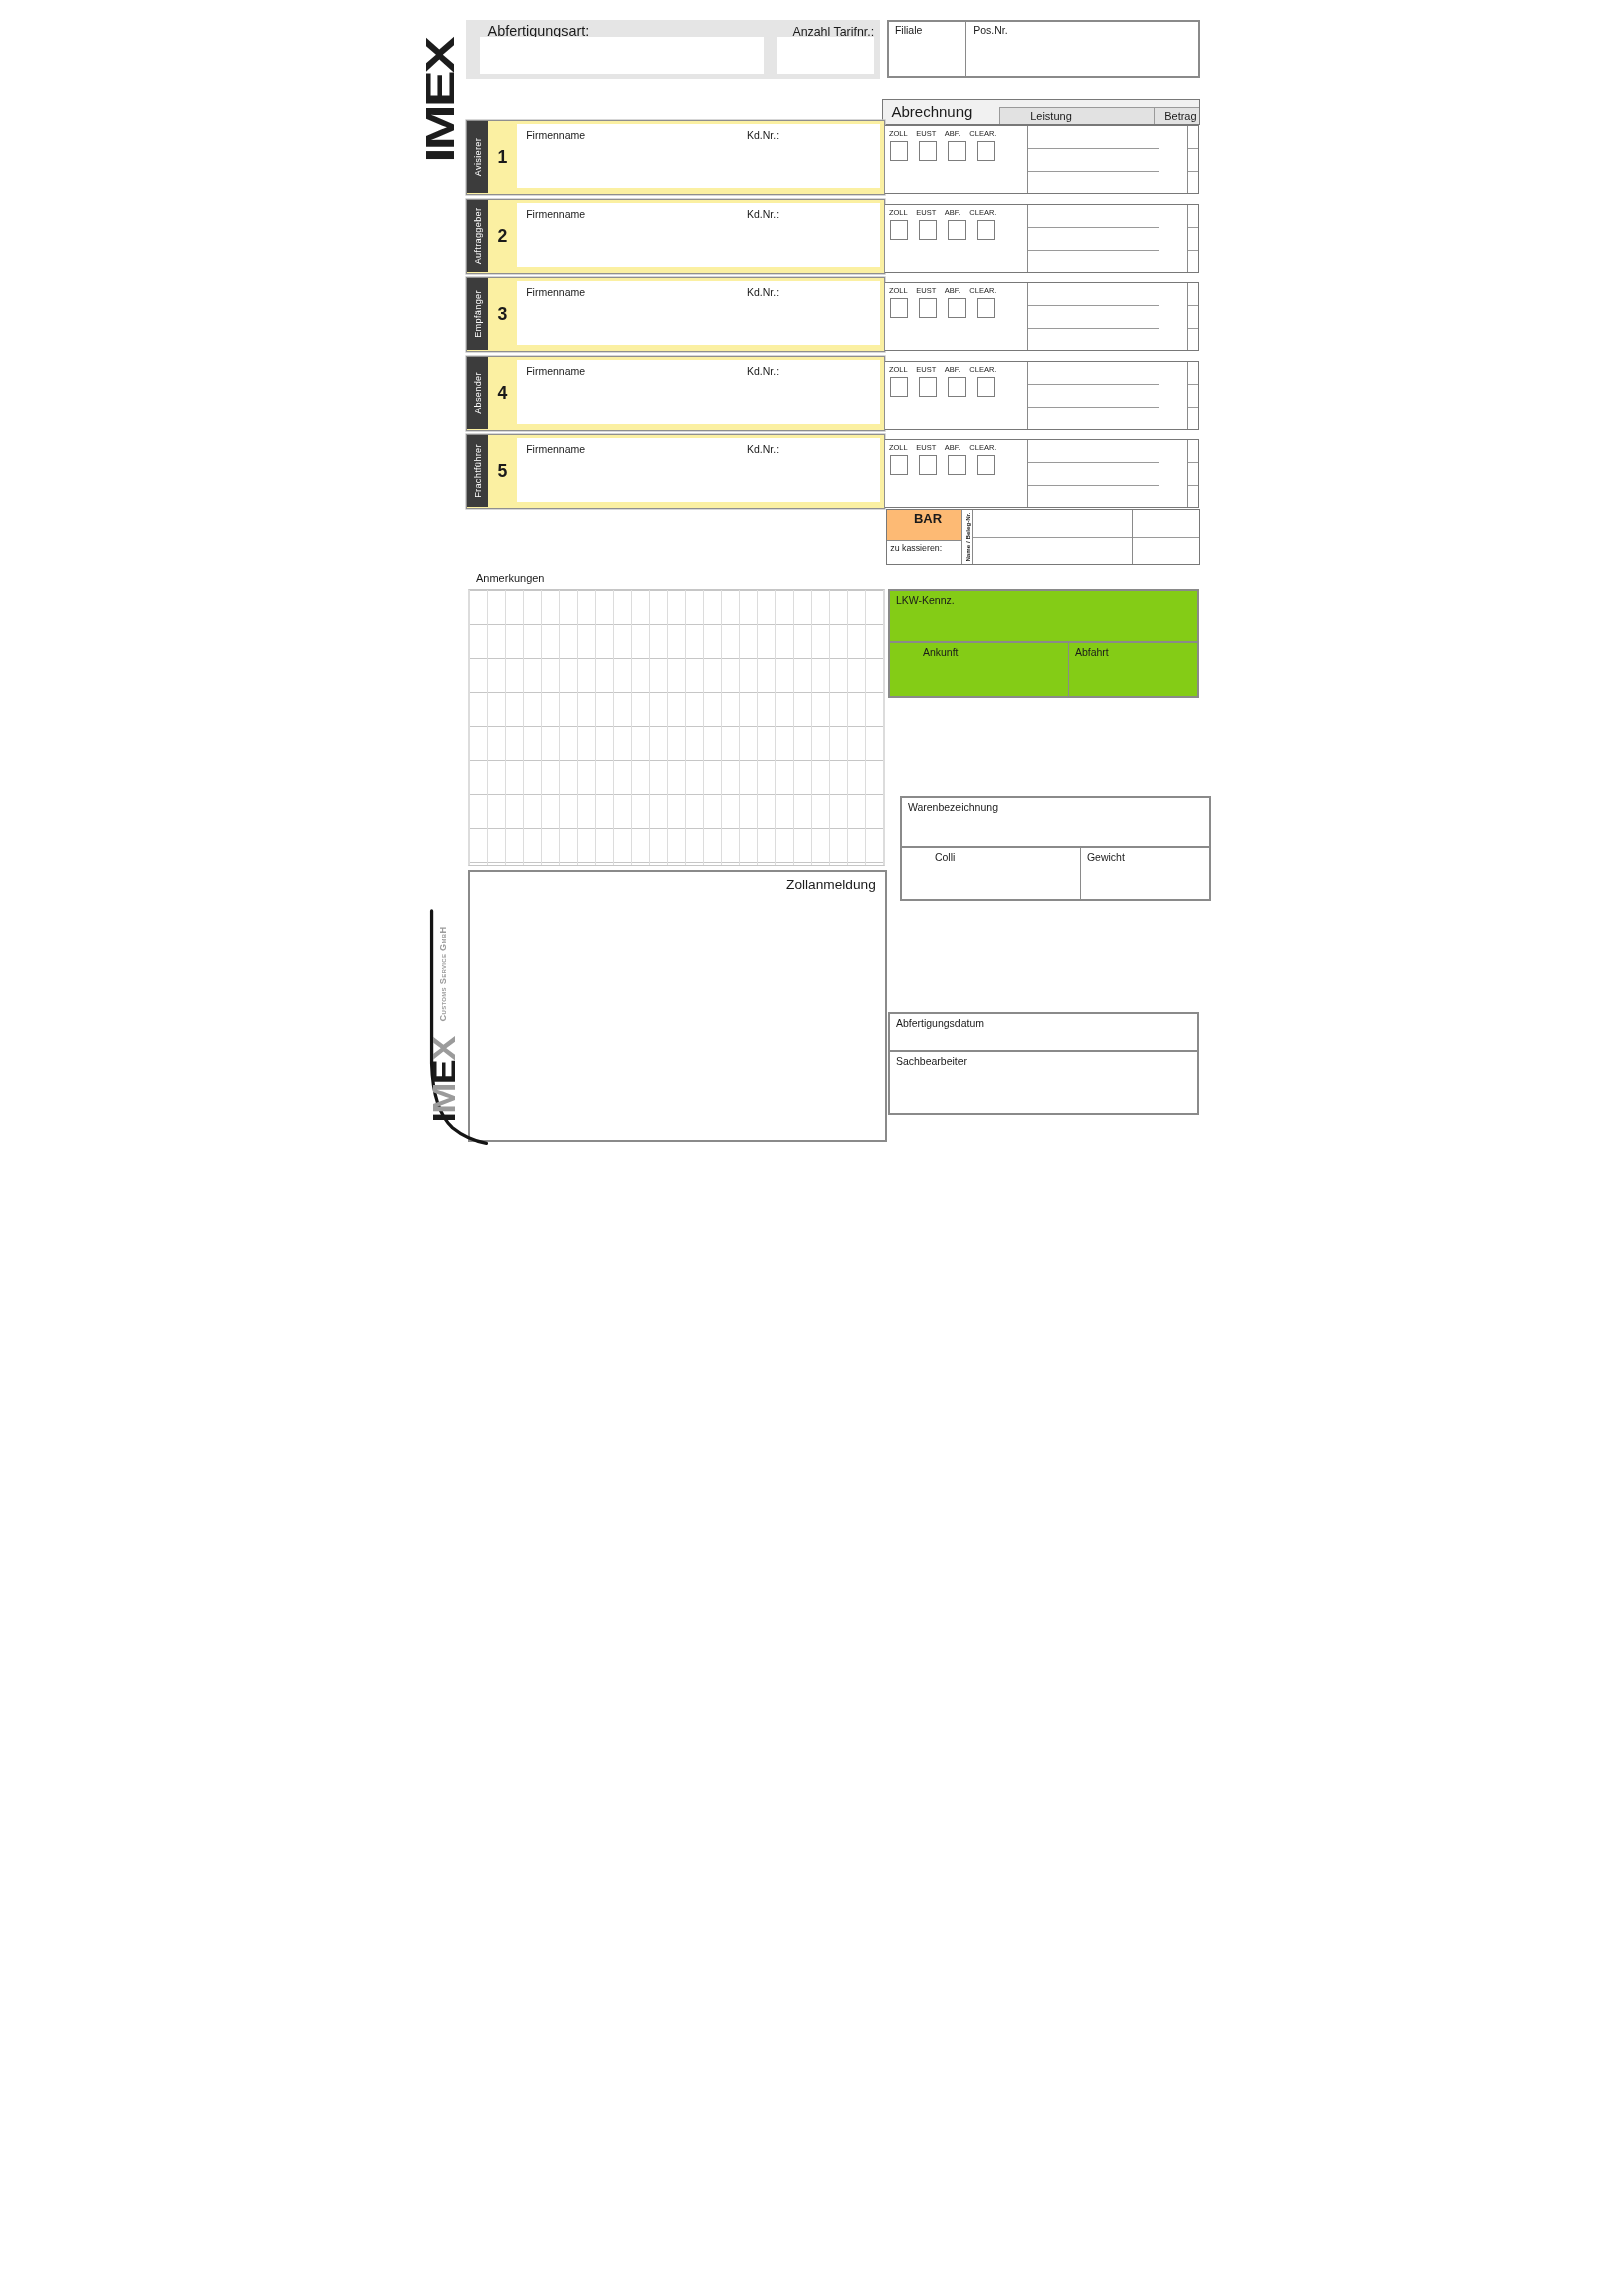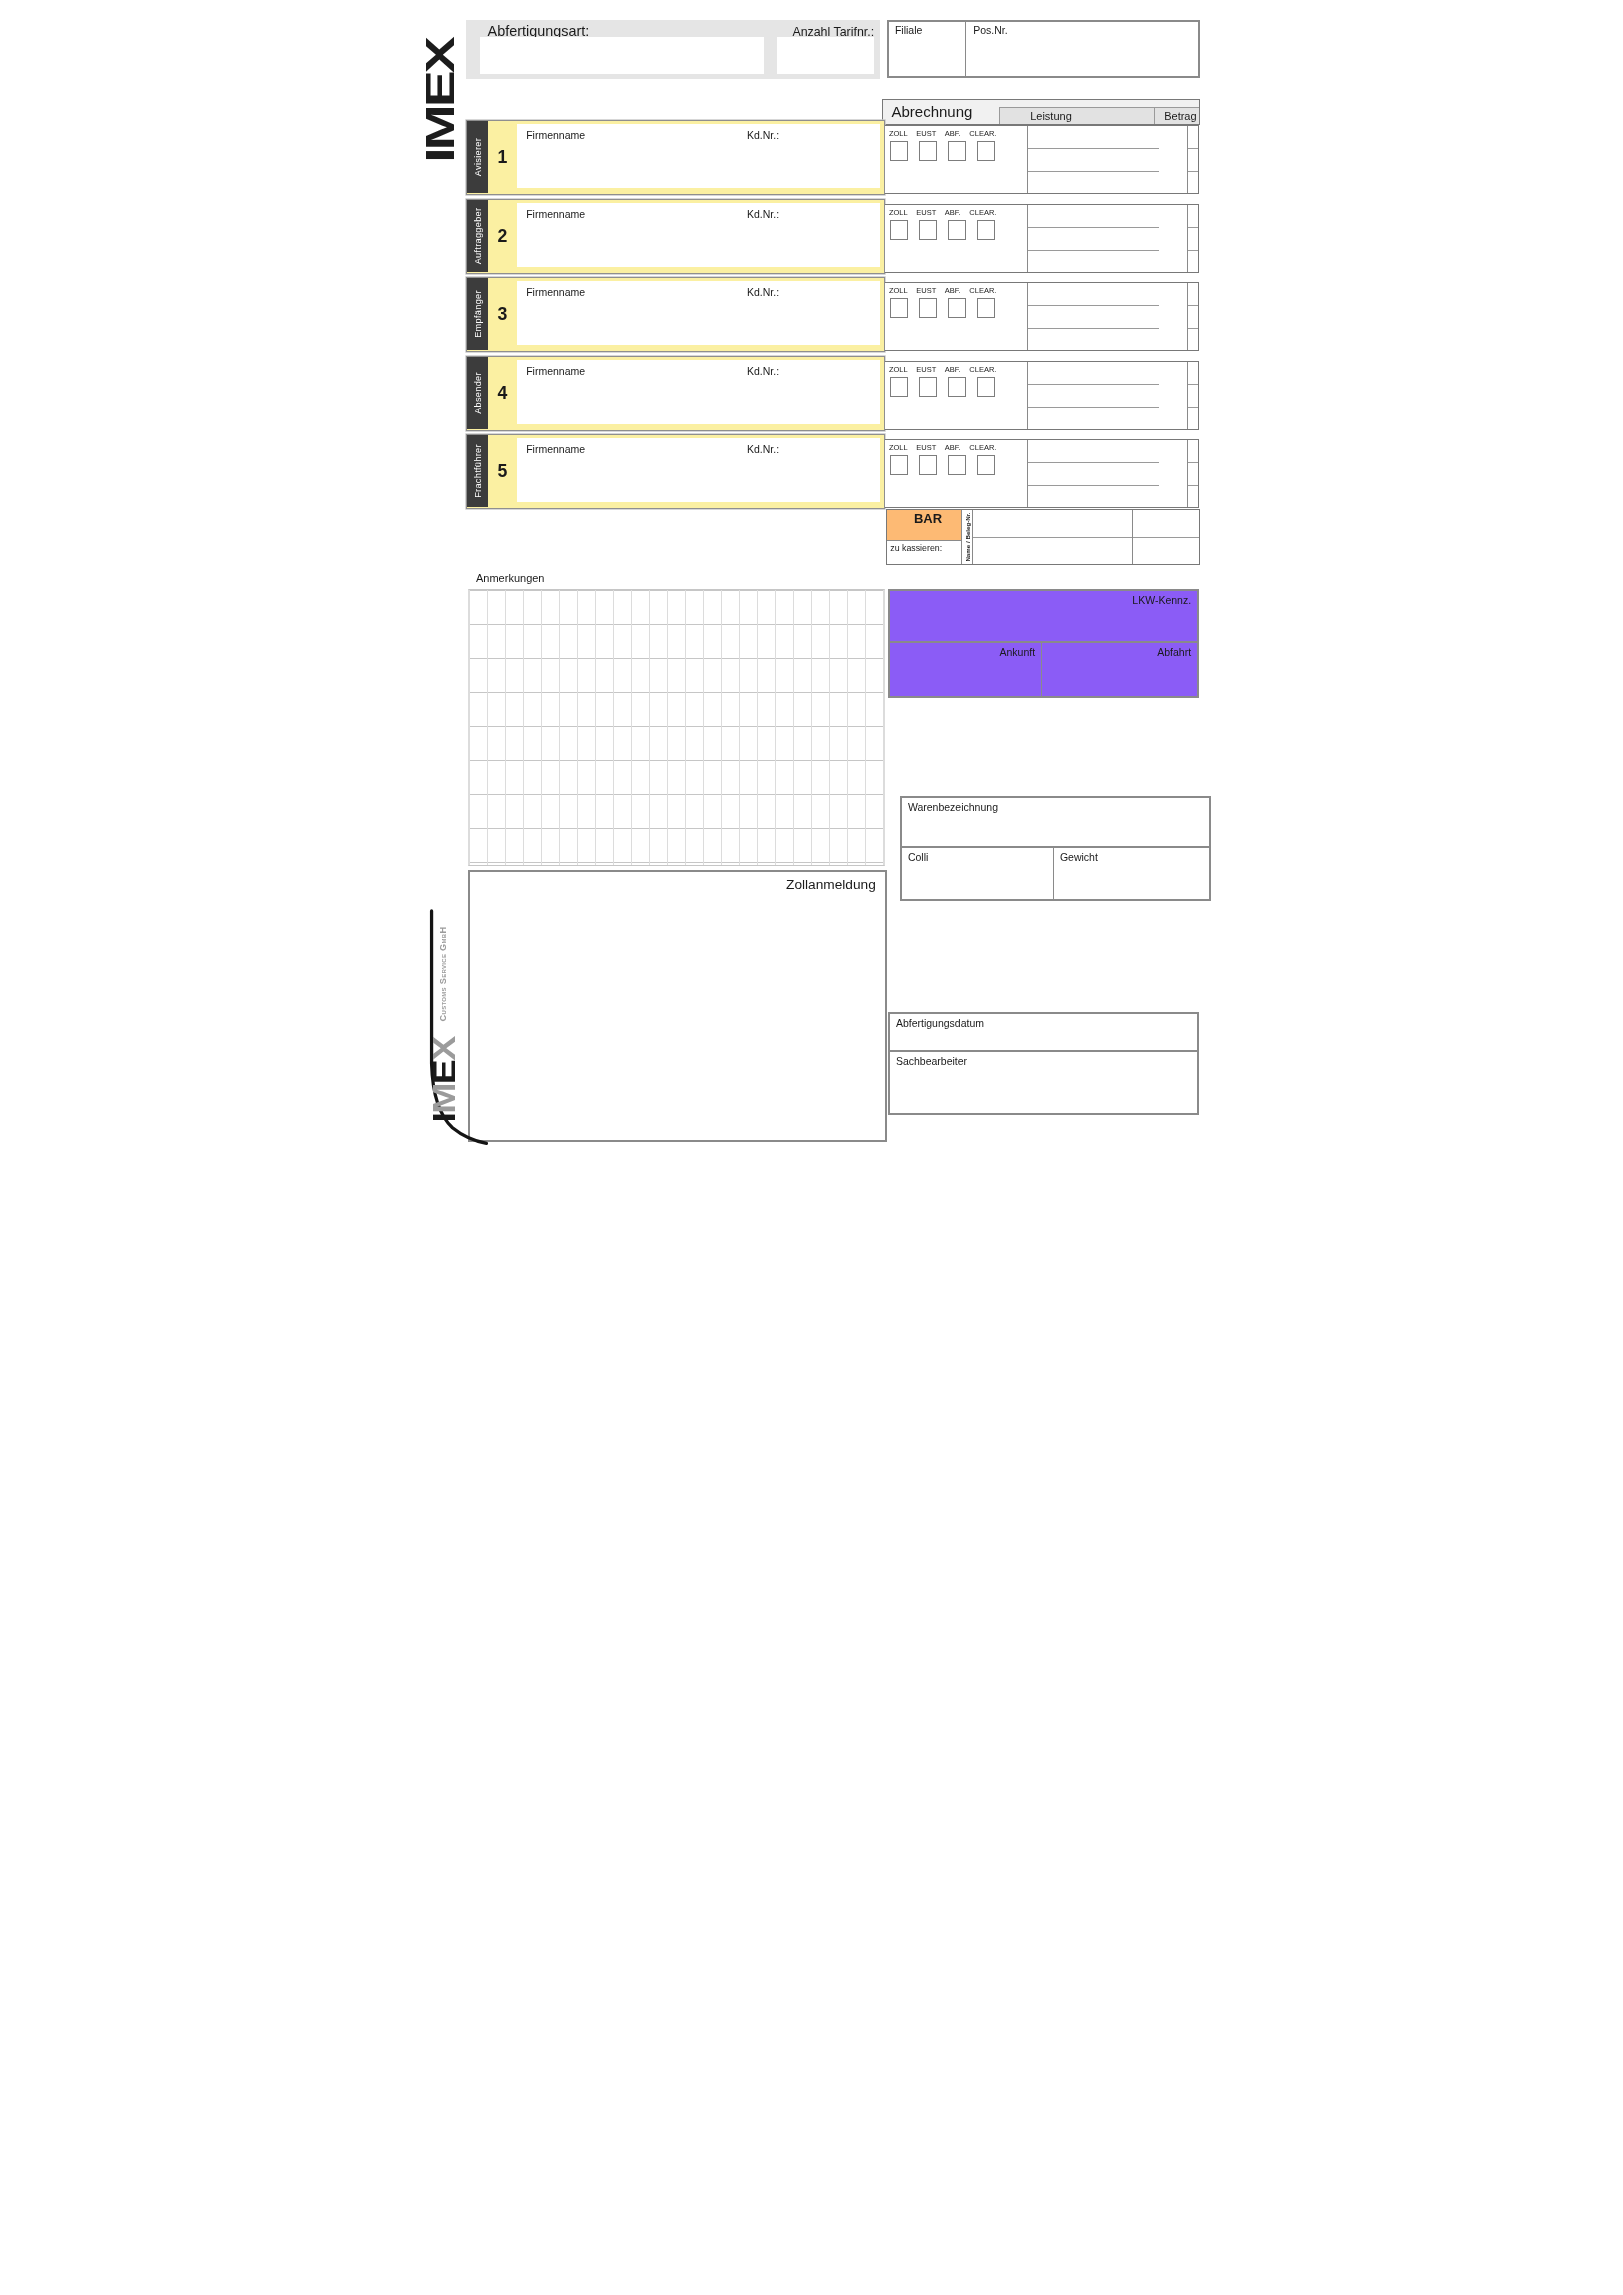--- a/index.html
+++ b/index.html
@@ -88,23 +88,23 @@
   .anm-grid { position:absolute; left:62px; top:589px; width:417px; height:277px; background:#fff;
     border-top:1.3px solid #c6c6c6; border-bottom:1.3px solid #c6c6c6;
     border-left:0.7px solid #dcdcdc; border-right:0.7px solid #dcdcdc;
     background-image:
       repeating-linear-gradient(to right, #dcdcdc 0, #dcdcdc 0.7px, transparent 0.7px, transparent 18px),
       repeating-linear-gradient(to bottom, #c6c6c6 0, #c6c6c6 1.3px, transparent 1.3px, transparent 34px);
   }
 
   
   .lkw-block { position:absolute; left:482px; top:589px; width:311px; height:109px;
-    border:2px solid #8a8a8a; background:#8b5cf6; display:flex; flex-direction:column;text-align:right; }
+    border:2px solid #8a8a8a; background:#84cc16; display:flex; flex-direction:column; }
   .lkw-top { height:52px; border-bottom:2px solid #8a8a8a; padding:3.3px 5.9px; font-size:10.5px; }
-  .split-row { flex:1; display:flex; }
+  .split-row { flex:1; display:flex;padding-left:27px; }
   .split-l { width:152px; border-right:1.3px solid #8a8a8a; padding:3.3px 5.9px; font-size:10.5px; }
   .split-r { flex:1; padding:3.3px 5.9px; font-size:10.5px; }
 
   .waren-block { position:absolute; left:494px; top:756px; width:311px; height:105px;
     border:2px solid #8a8a8a; background:#fff; display:flex; flex-direction:column;margin-top:40px; }
   .waren-top { height:50px; border-bottom:2px solid #8a8a8a; padding:3.3px 5.9px; font-size:10.5px; }
 
   .dates-block { position:absolute; left:482px; top:1012px; width:311px; height:103px;
     border:2px solid #8a8a8a; background:#fff; display:flex; flex-direction:column; }
   .datum-cell { height:38px; border-bottom:2.6px solid #8a8a8a; padding:3.3px 5.9px; font-size:10.5px; }

